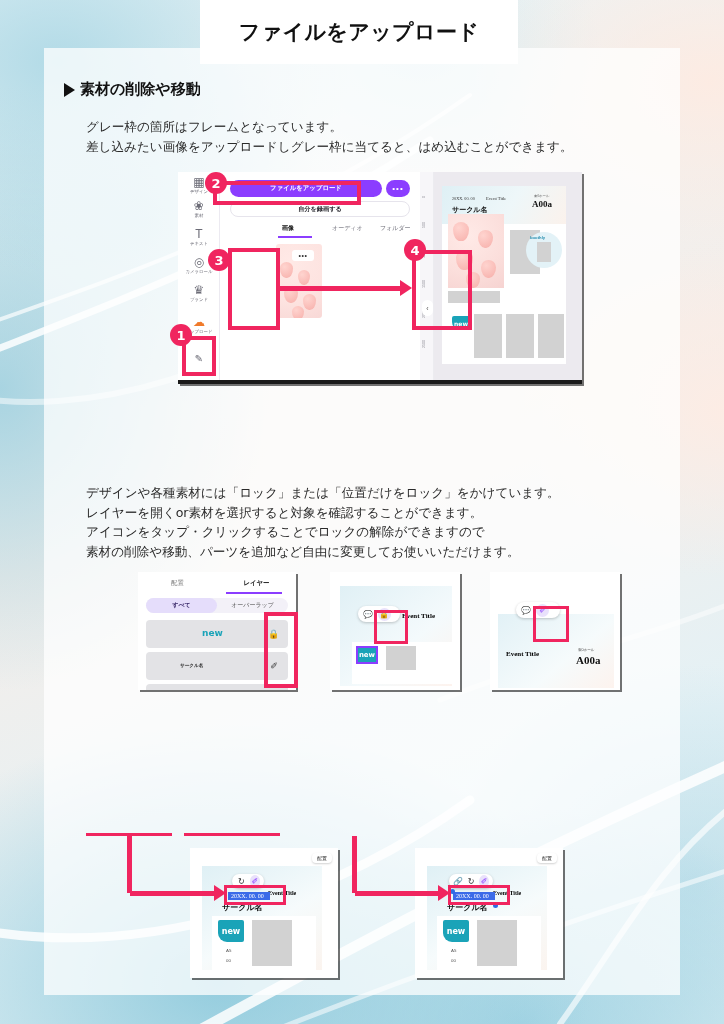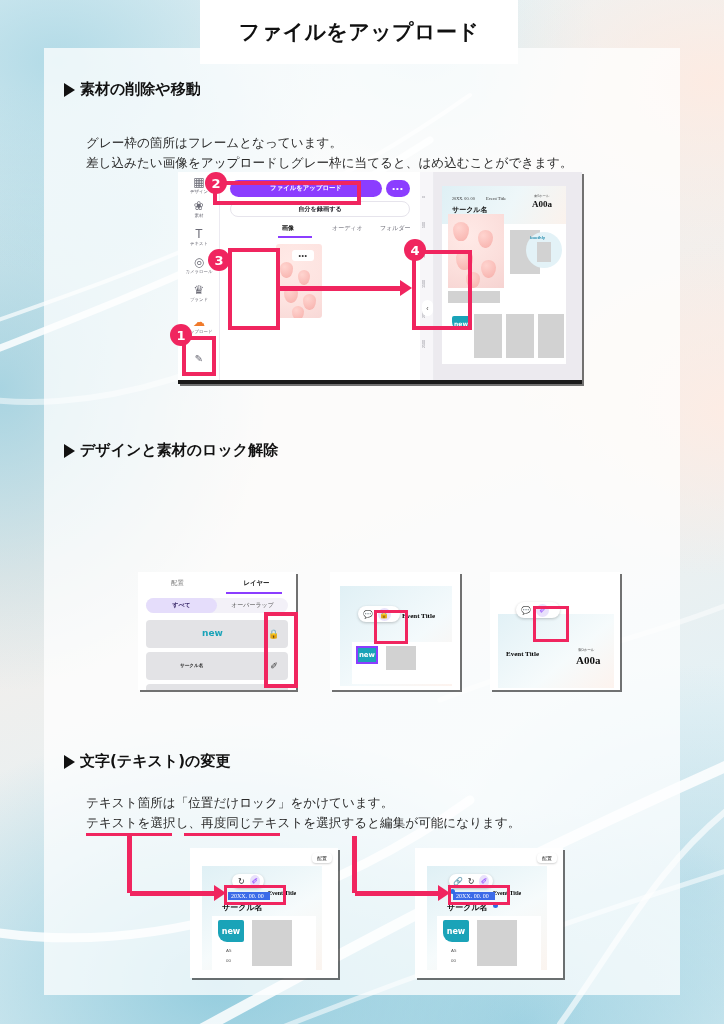--- a/index.html
+++ b/index.html
@@ -189,21 +189,21 @@
   <div id="card"></div>
 
   <div id="title-banner">
     <span class="t">ファイルをアップロード</span>
   </div>
 
   <div class="sec-head" style="left:64px; top:80px;">
     <span class="tri"></span>
     <span>素材の削除や移動</span>
   </div>
-  <div class="body-txt" style="left:86px; top:133px;">グレー枠の箇所はフレームとなっています。
+  <div class="body-txt" style="left:86px; top:117px;">グレー枠の箇所はフレームとなっています。
 差し込みたい画像をアップロードしグレー枠に当てると、はめ込むことができます。</div>
 
   <div class="shot" id="shot1">
 
     <div id="s1-rail">
       <div class="rail-item" style="top:4px;">
         <span class="ic">▦</span>
         <span class="lb">デザイン</span>
       </div>
       <div class="rail-item" style="top:28px;">
@@ -301,24 +301,24 @@
 
   <div class="hl-box" style="left:228px; top:248px; width:52px; height:82px;"></div>
   <div class="num-bub" style="left:208px; top:249px;">3</div>
 
   <div class="hl-box" style="left:412px; top:250px; width:60px; height:80px;"></div>
   <div class="num-bub" style="left:404px; top:239px;">4</div>
 
   <div class="arrow-line" style="left:280px; top:286px; width:122px; height:5px;"></div>
   <div class="arrow-head" style="left:400px; top:280px;"></div>
 
-  <div class="sec-head" style="left:64px; top:441px;">
-    <span class="tri"></span>
-    <span>デザインと素材のロック解除</span>
-  </div>
+  <div class="body-txt" style="left:86px; top:483px;">デザインや各種素材には「ロック」または「位置だけをロック」をかけています。
+レイヤーを開くor素材を選択すると対象を確認することができます。
+アイコンをタップ・クリックすることでロックの解除ができますので
+素材の削除や移動、パーツを追加など自由に変更してお使いいただけます。</div>
 
   <div class="shot" id="shot2a">
     <div id="lay-tabs">
       <div class="lay-tab">配置</div>
       <div class="lay-tab active">レイヤー</div>
     </div>
     <div id="lay-tab-underline"></div>
     <div id="lay-seg">
       <div class="seg on">すべて</div>
       <div class="seg">オーバーラップ</div>
@@ -361,26 +361,20 @@
       <span style="position:absolute;left:78px;top:40px;font-size:11px;font-weight:700;color:#111;
                    font-family:'Liberation Serif',serif;">A00a</span>
     </div>
     <div class="pill-tools" style="left:26px; top:30px; width:44px; height:16px;">
       <span class="tool-ic">💬</span>
       <span class="tool-ic hl">✐</span>
     </div>
   </div>
   <div class="hl-box thin" style="left:533px; top:606px; width:36px; height:36px;"></div>
 
-  <div class="sec-head" style="left:64px; top:752px;">
-    <span class="tri"></span>
-    <span>文字(テキスト)の変更</span>
-  </div>
-  <div class="body-txt" style="left:86px; top:793px;">テキスト箇所は「位置だけロック」をかけています。
-テキストを選択し、再度同じテキストを選択すると編集が可能になります。</div>
 
   <div class="underline-red" style="left:86px;  top:833px; width:86px;"></div>
   <div class="underline-red" style="left:184px; top:833px; width:96px;"></div>
 
   <div class="shot" id="shot3a">
     <div style="position:absolute;left:12px;top:18px;width:120px;height:104px;
                 background:linear-gradient(150deg,#dff0f5,#f6fbfc 55%,#fbf4ef);">
       <span style="position:absolute;left:66px;top:24px;font-size:6px;font-family:'Liberation Serif',serif;font-weight:700;">Event Title</span>
       <span style="position:absolute;left:20px;top:36px;font-size:8px;font-weight:700;color:#111;
                    font-family:'DejaVu Sans',sans-serif;">サークル名</span>

